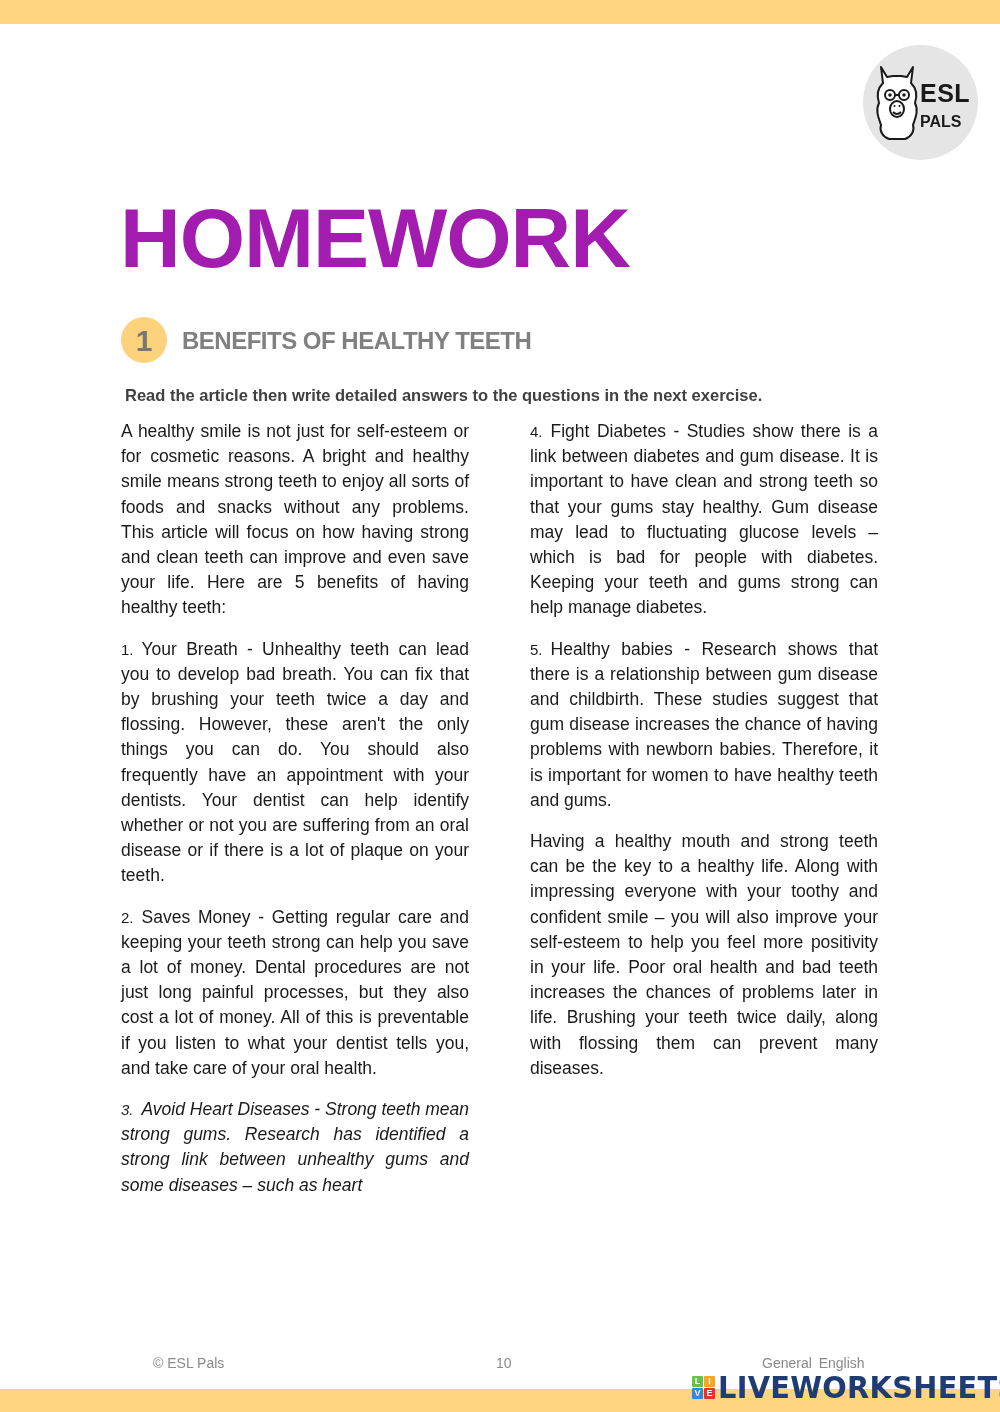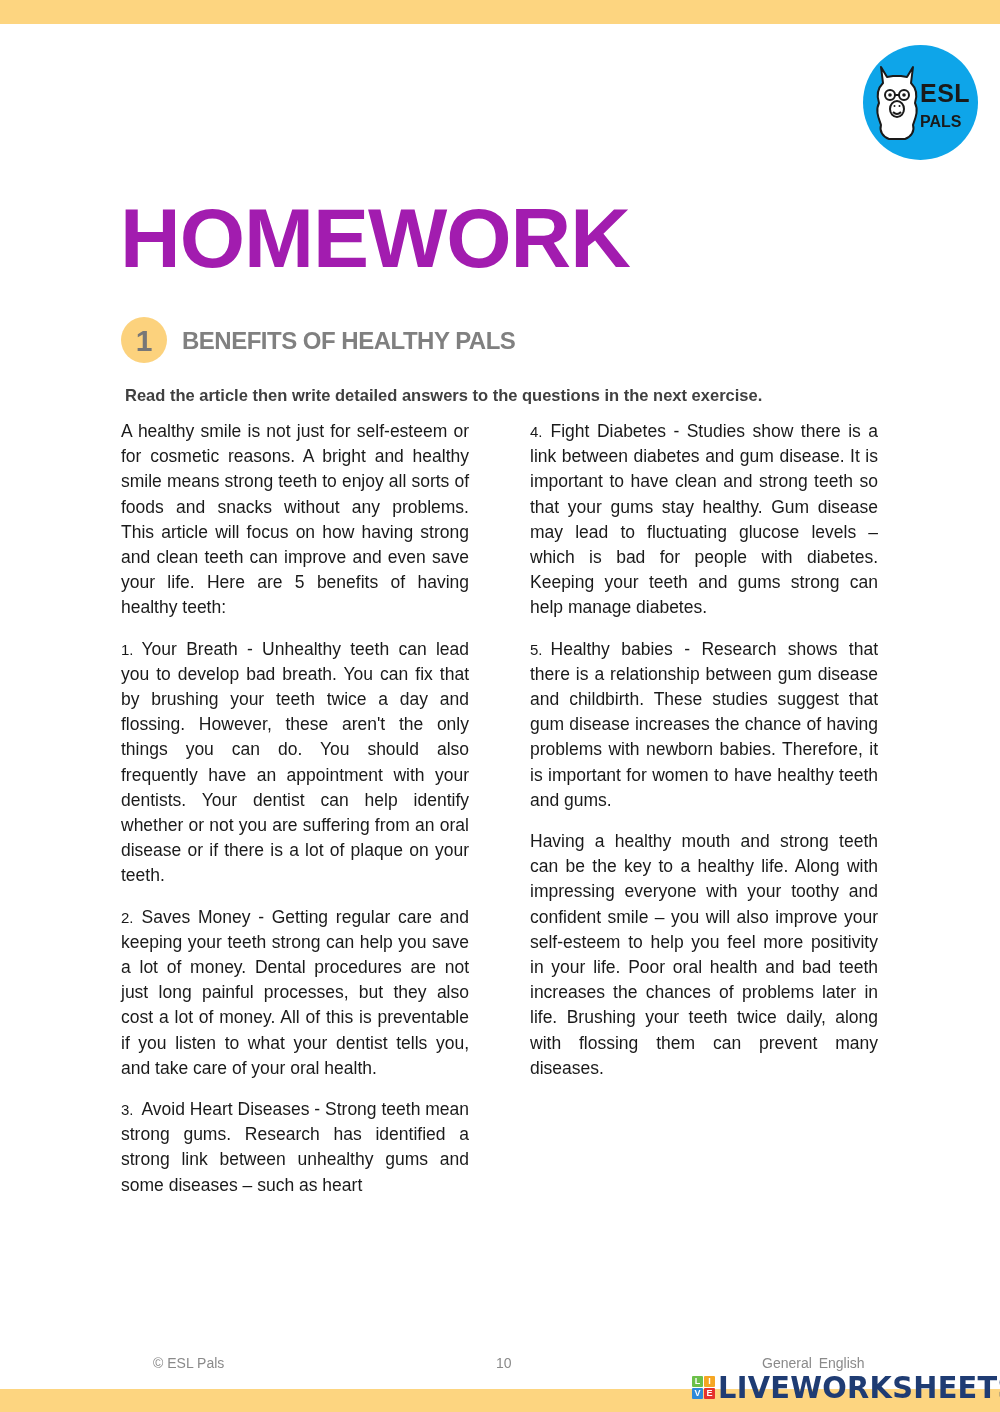--- a/index.html
+++ b/index.html
@@ -5,21 +5,21 @@
   html, body { margin: 0; padding: 0; }
   body {
     width: 1000px; height: 1412px; position: relative; overflow: hidden;
     background: #ffffff; font-family: "Liberation Sans", sans-serif; color: #1a1a1a;
   }
   .top-bar { position: absolute; left: 0; top: 0; width: 1000px; height: 24px; background: #fdd580; }
   .bottom-bar { position: absolute; left: 0; top: 1389px; width: 1000px; height: 23px; background: #fdd580; }
 
   .logo {
     position: absolute; left: 863px; top: 45px; width: 115px; height: 115px;
-    border-radius: 50%; background: #0ea5e9;
+    border-radius: 50%; background: #e5e5e5;
   }
   .logo svg { position: absolute; left: 10px; top: 18px; }
   .logo .logo-text {
     position: absolute; left: 57px; top: 36px; font-weight: 700; color: #1a1a1a; line-height: 1;
   }
   .logo .esl { font-size: 25px; letter-spacing: 0.5px; display: block; }
   .logo .pals { font-size: 16px; display: block; margin-top: 8px; }
 
   .title {
     position: absolute; left: 120px; top: 192px; margin: 0;
@@ -82,32 +82,32 @@
   </svg>
   <div class="logo-text">
     <span class="esl">ESL</span>
     <span class="pals">PALS</span>
   </div>
 </div>
 
 <h1 class="title">HOMEWORK</h1>
 
 <div class="section-num">1</div>
-<h2 class="section-title">BENEFITS OF HEALTHY PALS</h2>
+<h2 class="section-title">BENEFITS OF HEALTHY TEETH</h2>
 <p class="instruction">Read the article then write detailed answers to the questions in the next exercise.</p>
 
 <div class="col left">
   <p>A healthy smile is not just for self-esteem or for cosmetic reasons. A bright and healthy smile means strong teeth to enjoy all sorts of foods and snacks without any problems. This article will focus on how having strong and clean teeth can improve and even save your life. Here are 5 benefits of having healthy teeth:</p>
   <p>
     <span class="num">1.</span><span>Your Breath - Unhealthy teeth can lead you to develop bad breath. You can fix that by brushing your teeth twice a day and flossing. However, these aren't the only things you can do. You should also frequently have an appointment with your dentists. Your dentist can help identify whether or not you are suffering from an oral disease or if there is a lot of plaque on your teeth.</span>
   </p>
   <p>
     <span class="num">2.</span><span>Saves Money - Getting regular care and keeping your teeth strong can help you save a lot of money. Dental procedures are not just long painful processes, but they also cost a lot of money. All of this is preventable if you listen to what your dentist tells you, and take care of your oral health.</span>
   </p>
-  <p style="margin-bottom:12px;">
+  <p style="margin-bottom:12px;font-style:italic;">
     <span class="num">3.</span><span>Avoid Heart Diseases - Strong teeth mean strong gums. Research has identified a strong link between unhealthy gums and some diseases – such as heart</span>
   </p>
 </div>
 
 <div class="col right">
   <p>
     <span class="num">4.</span><span>Fight Diabetes - Studies show there is a link between diabetes and gum disease. It is important to have clean and strong teeth so that your gums stay healthy. Gum disease may lead to fluctuating glucose levels – which is bad for people with diabetes. Keeping your teeth and gums strong can help manage diabetes.</span>
   </p>
   <p>
     <span class="num">5.</span><span>Healthy babies - Research shows that there is a relationship between gum disease and childbirth. These studies suggest that gum disease increases the chance of having problems with newborn babies. Therefore, it is important for women to have healthy teeth and gums.</span>

